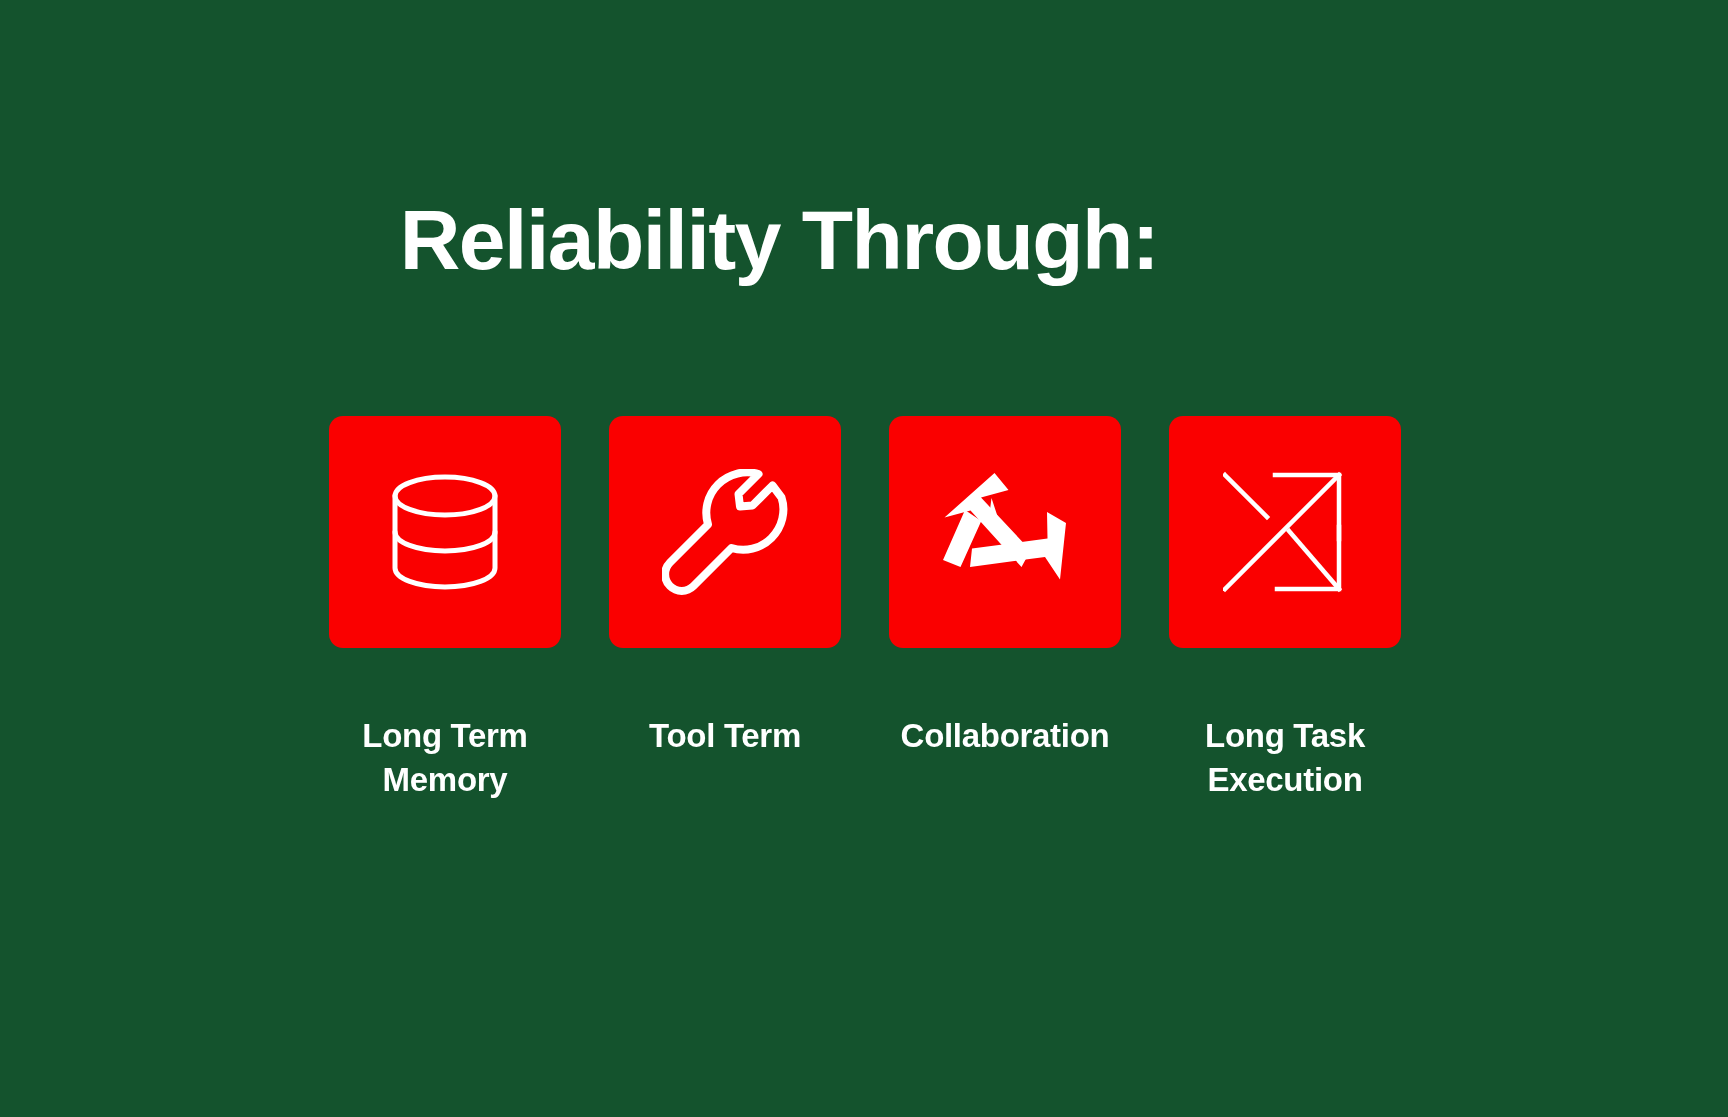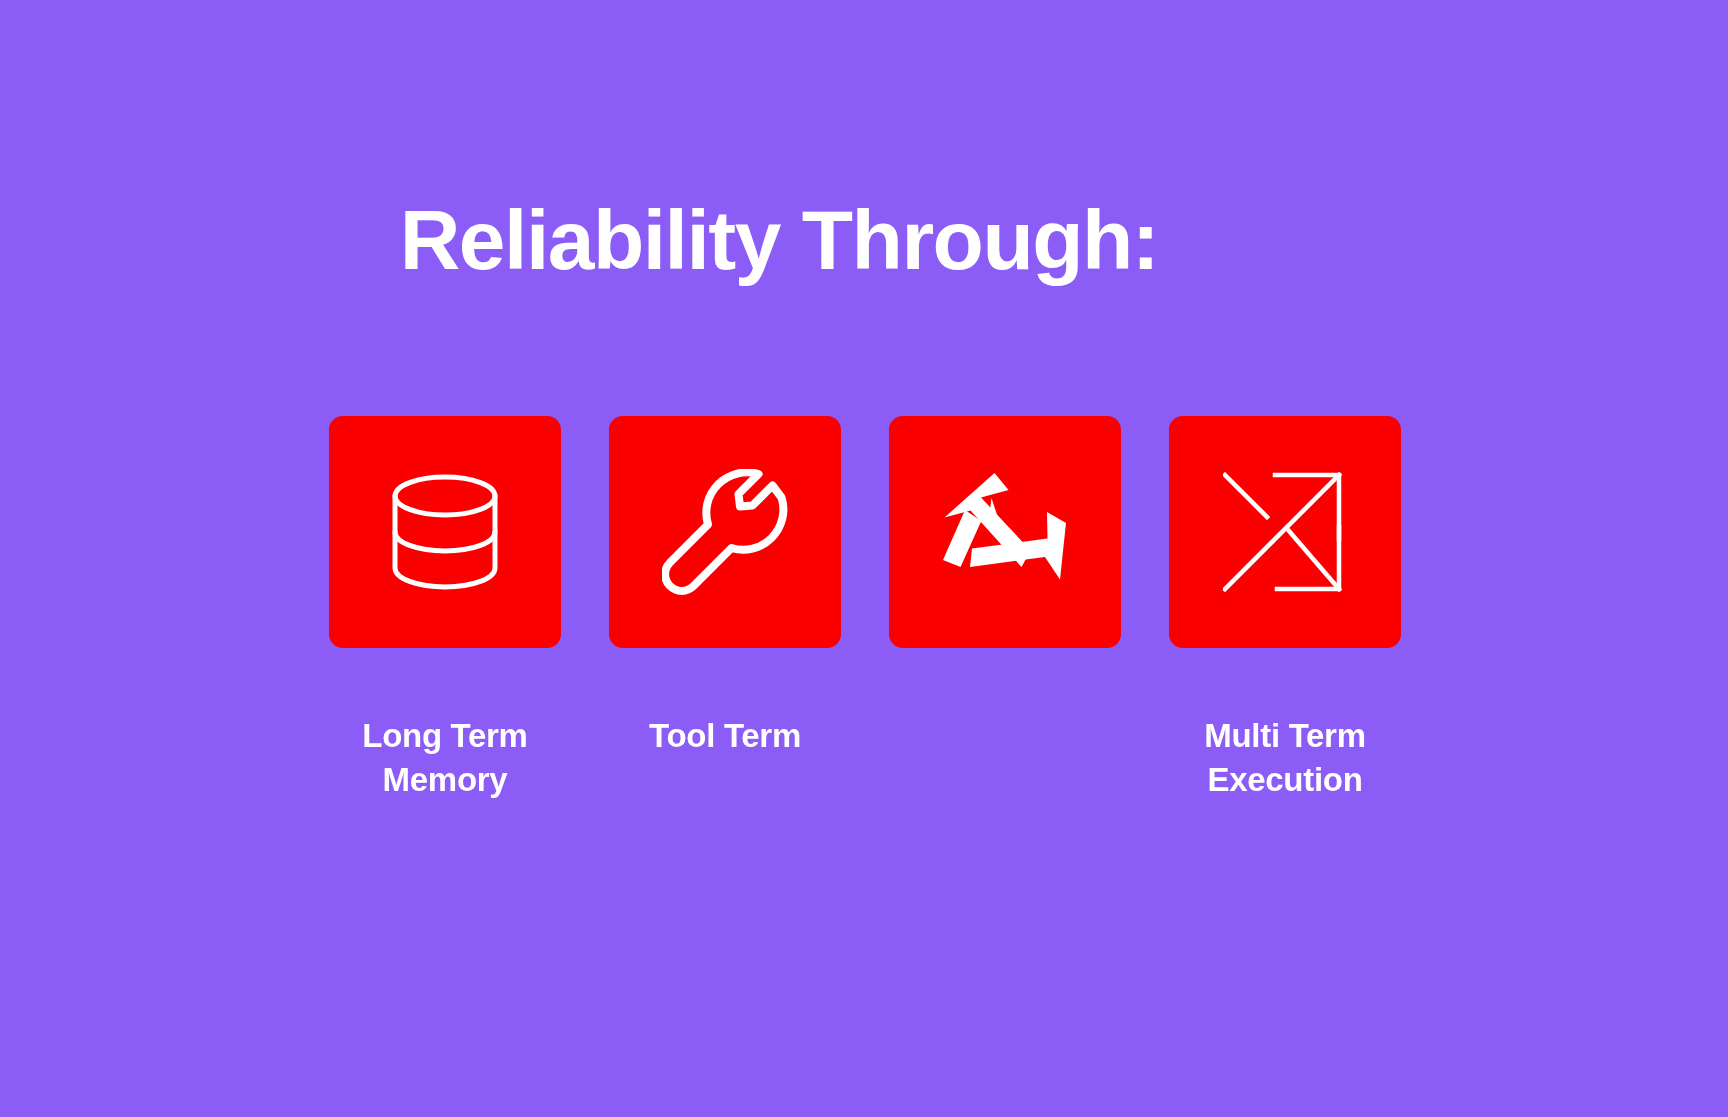--- a/index.html
+++ b/index.html
@@ -2,21 +2,21 @@
 <html><head>
 <meta charset="utf-8">
 <style>
   * { margin:0; padding:0; box-sizing:border-box; }
   html,body { background:#000; }
   body {
     width:1728px; height:1117px;
     font-family:"Liberation Sans", sans-serif;
     overflow:hidden; position:relative;
   }
-  .slide { position:absolute; inset:0; background:#8b5cf6;text-decoration:underline; }
+  .slide { position:absolute; inset:0; background:#14532d;text-decoration:underline; }
 
   .title {
     position:absolute;
     left:0; right:0; top:196px;
     text-align:center;
     color:#ffffff;
     font-size:84px;
     font-weight:bold;
     letter-spacing:-1.5px;
     line-height:1.05;
@@ -111,35 +111,36 @@
 
             <path d="M52.5 2 L2.5 46.5 L28.5 39.5 L79.5 96 L88.5 79.5 L39 26.5 L66.5 19 Z" transform="rotate(0 63 61)"></path>
 
             <path d="M124 52 L118 108.5 L103 86 L28 96 L30 77.5 L105.5 67.5 L105 41 Z"></path>
 
             <path d="M34 18 L0.5 100 L10 76 L11 76 Z" opacity="0"></path>
             <path d="M45.5 33 L42 60.5 L19 45 L-3 95 L14.5 102 L35.5 55.5 L57 68 Z" transform="translate(4,-6)"></path>
           </svg>
         </span>
       </div>
+      <div class="caption">Collaboration</div>
     </div>
 
     <div class="card">
       <div class="tile">
         <span>
           <svg width="124" height="122" viewBox="0 0 124 122" fill="none" stroke="#ffffff" stroke-width="4.5" stroke-linecap="square">
 
             <line x1="2" y1="118" x2="116" y2="4"></line>
             <polyline points="52,4 116,4 116,68"></polyline>
 
             <line x1="2" y1="4" x2="44" y2="46"></line>
 
             <line x1="66" y1="60" x2="116" y2="118"></line>
             <polyline points="116,56 116,118 54,118"></polyline>
           </svg>
         </span>
       </div>
-      <div class="caption">Multi Term
+      <div class="caption">Long Task
 Execution</div>
     </div>
 
   </div>
 </div>
 
 </body></html>

